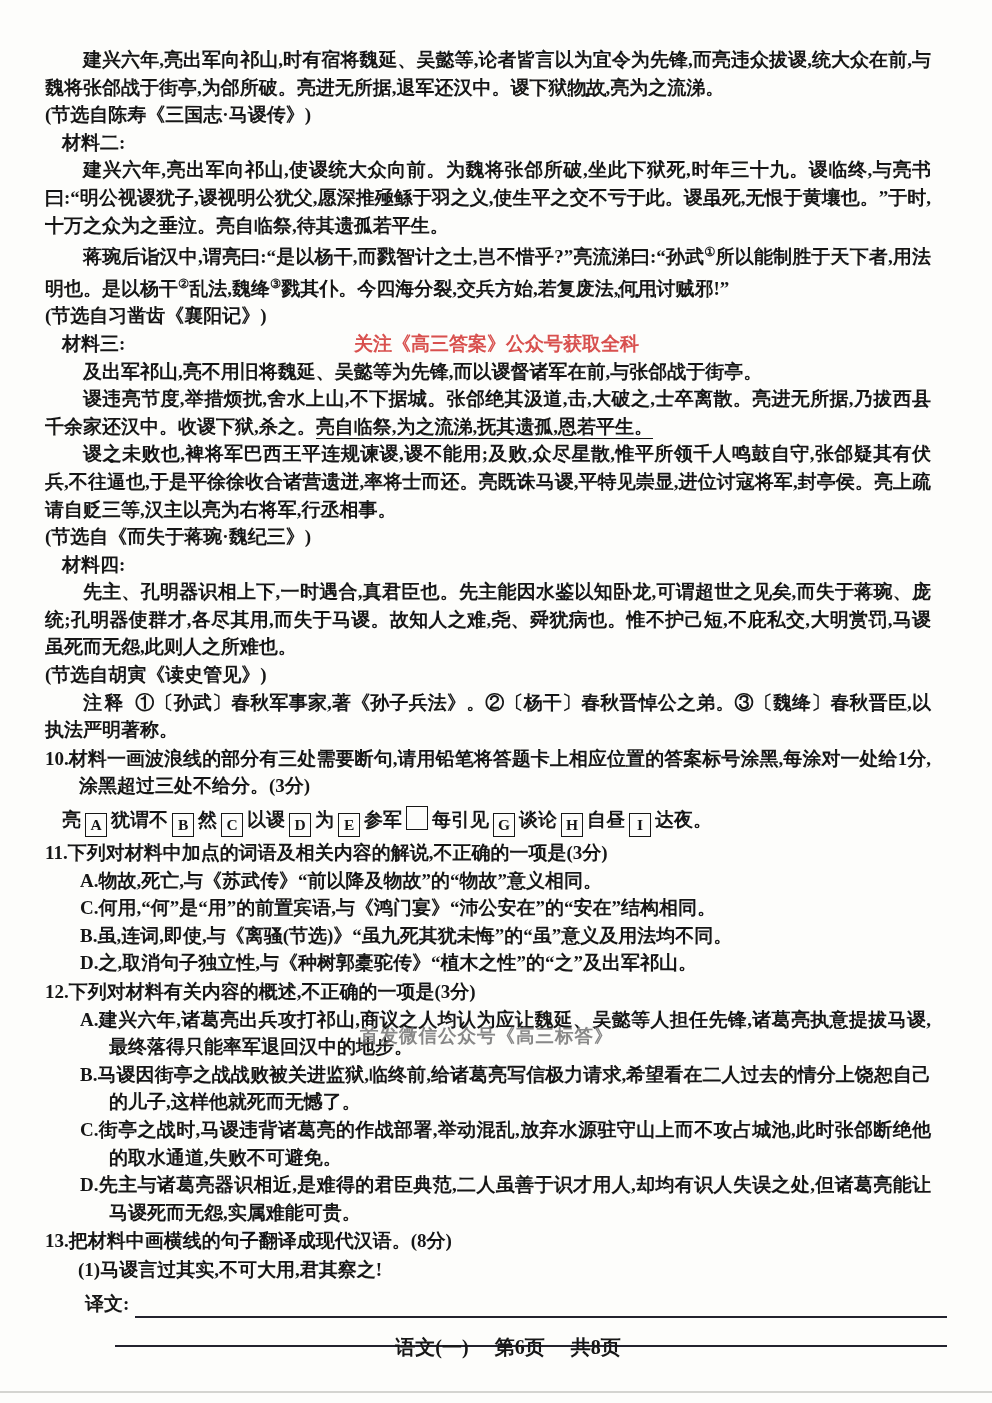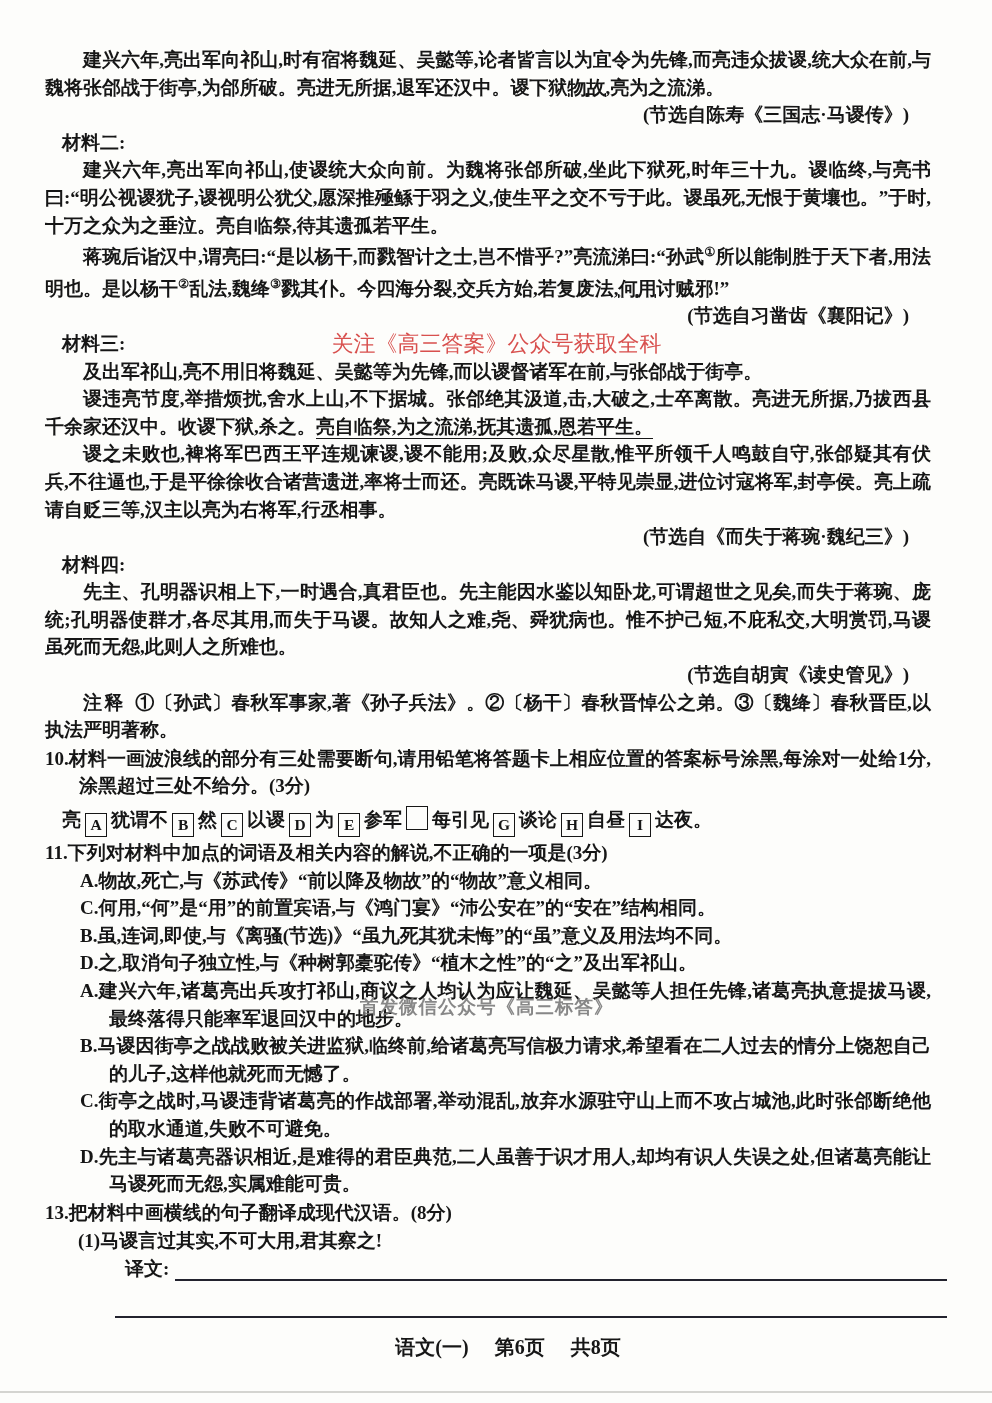--- a/index.html
+++ b/index.html
@@ -3,39 +3,39 @@
 <meta charset="utf-8">
 <style>
   html,body{margin:0;padding:0;background:#9a9a9a;}
   .page{position:relative;width:992px;height:1403px;margin:0 auto;background:#fdfdfb;
         font-family:"Liberation Serif","DejaVu Serif",serif;color:#161616;overflow:hidden;padding-left:24px;}
   .content{position:absolute;left:45px;top:46px;width:886px;font-size:19px;line-height:27.6px;
            text-align:justify;font-weight:600;}
   p{margin:0;}
   .para{text-indent:2em;}
   .mheading{font-weight:700;text-indent:0.9em;position:relative;}
-  .source{text-align:right;padding-right:22px;}
+  .source{padding-right:22px;}
   .notes{text-indent:2em;}
   .notes b{font-weight:700;letter-spacing:2px;margin-right:10px;}
   .emdot{background-image:radial-gradient(circle,#161616 1.7px,rgba(0,0,0,0) 2.3px);
          background-size:1em 6px;background-repeat:repeat-x;background-position:center bottom;}
   .uline{border-bottom:1.6px solid #161616;padding-bottom:1px;}
   .sup{font-size:12.5px;vertical-align:7px;letter-spacing:0;}
   .qstem{padding-left:34px;text-indent:-34px;margin-top:1px;}
   .qnum{letter-spacing:0;}
   .opt{padding-left:64px;text-indent:-29px;position:relative;}
   .boxline{text-indent:0.9em;line-height:36px;margin:2px 0 1px 0;}
   .abox{display:inline-block;width:20px;height:22px;line-height:22px;border:1.6px solid #161616;
         text-align:center;text-indent:0;font-size:15.5px;font-weight:700;margin:0 4px;vertical-align:-4px;}
   .red1{position:absolute;left:50%;top:0;transform:translateX(-50%);white-space:nowrap;
-        font-weight:400;font-size:22px;}
+        font-weight:700;font-size:19px;}
   .red2{position:absolute;left:315px;top:17px;white-space:nowrap;font-weight:600;font-size:18.5px;
         opacity:.85;letter-spacing:1px;text-indent:0;}
   .sub1{margin-left:33px;margin-top:1px;}
-  .trow{display:flex;align-items:flex-start;margin-left:80px;height:34px;}
+  .trow{display:flex;align-items:flex-end;margin-left:40px;height:34px;}
   .tlabel{font-weight:700;flex:0 0 auto;padding-right:6px;}
   .tline{flex:1 1 auto;border-bottom:2px solid #23232e;height:24px;margin-right:-16px;}
   .tline2{margin-left:70px;margin-right:-16px;border-bottom:2px solid #23232e;height:27px;}
   .footer{position:absolute;top:1334px;left:0;width:100%;text-align:center;font-size:20px;
           font-weight:700;color:#161616;}
   .footer span{margin:0 13px;}
   .scan-edge{position:absolute;left:0;top:1391px;width:100%;height:2px;background:#c9c9c6;opacity:.8;}
 </style>
 </head>
 <body>
@@ -78,20 +78,21 @@
 
     <section>
       <p class="qstem"><span class="qnum">11.</span><span>下列对材料中加点的词语及相关内容的解说,不正确的一项是(3分)</span></p>
       <p class="opt"><span>A.</span><span>物故,死亡,与《苏武传》“前以降及物故”的“物故”意义相同。</span></p>
       <p class="opt"><span>C.</span><span>何用,“何”是“用”的前置宾语,与《鸿门宴》“沛公安在”的“安在”结构相同。</span></p>
       <p class="opt"><span>B.</span><span>虽,连词,即使,与《离骚(节选)》“虽九死其犹未悔”的“虽”意义及用法均不同。</span></p>
       <p class="opt"><span>D.</span><span>之,取消句子独立性,与《种树郭橐驼传》“植木之性”的“之”及出军祁山。</span></p>
     </section>
 
     <section>
+      <p class="qstem"><span class="qnum">12.</span><span>下列对材料有关内容的概述,不正确的一项是(3分)</span></p>
       <p class="opt"><span>A.</span><span>建兴六年,诸葛亮出兵攻打祁山,商议之人均认为应让魏延、吴懿等人担任先锋,诸葛亮执意提拔马谡,最终落得只能率军退回汉中的地步。</span><span class="red2" style="color:#737373;">首发微信公众号《高三标答》</span></p>
       <p class="opt"><span>B.</span><span>马谡因街亭之战战败被关进监狱,临终前,给诸葛亮写信极力请求,希望看在二人过去的情分上饶恕自己的儿子,这样他就死而无憾了。</span></p>
       <p class="opt"><span>C.</span><span>街亭之战时,马谡违背诸葛亮的作战部署,举动混乱,放弃水源驻守山上而不攻占城池,此时张郃断绝他的取水通道,失败不可避免。</span></p>
       <p class="opt"><span>D.</span><span>先主与诸葛亮器识相近,是难得的君臣典范,二人虽善于识才用人,却均有识人失误之处,但诸葛亮能让马谡死而无怨,实属难能可贵。</span></p>
     </section>
 
     <section>
       <p class="qstem"><span class="qnum">13.</span><span>把材料中画横线的句子翻译成现代汉语。(8分)</span></p>
       <p class="sub1">(1)马谡言过其实,不可大用,君其察之!</p>
       <div class="trow">

